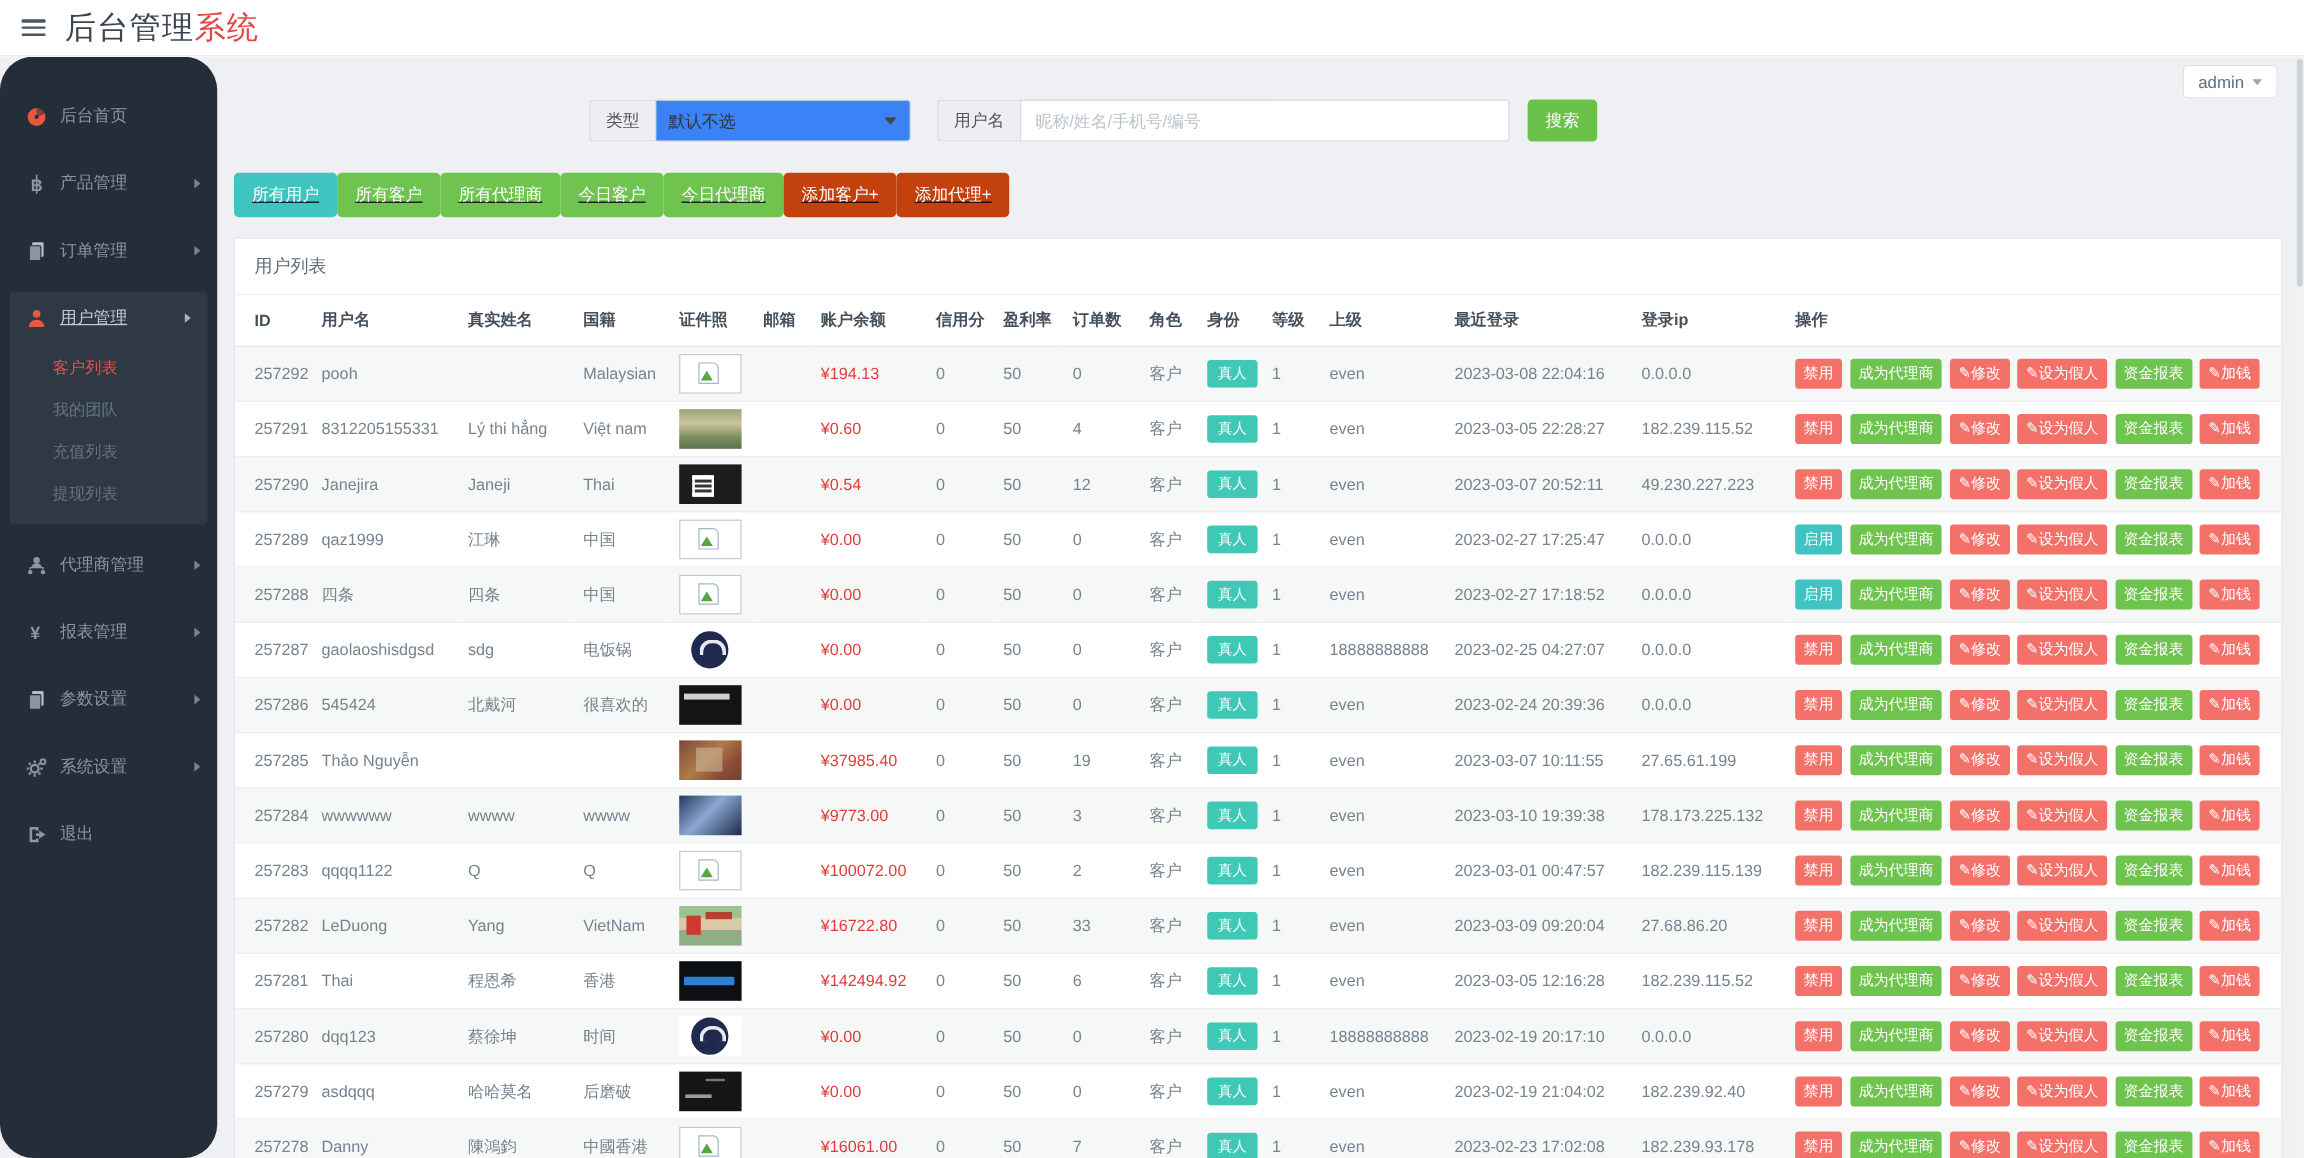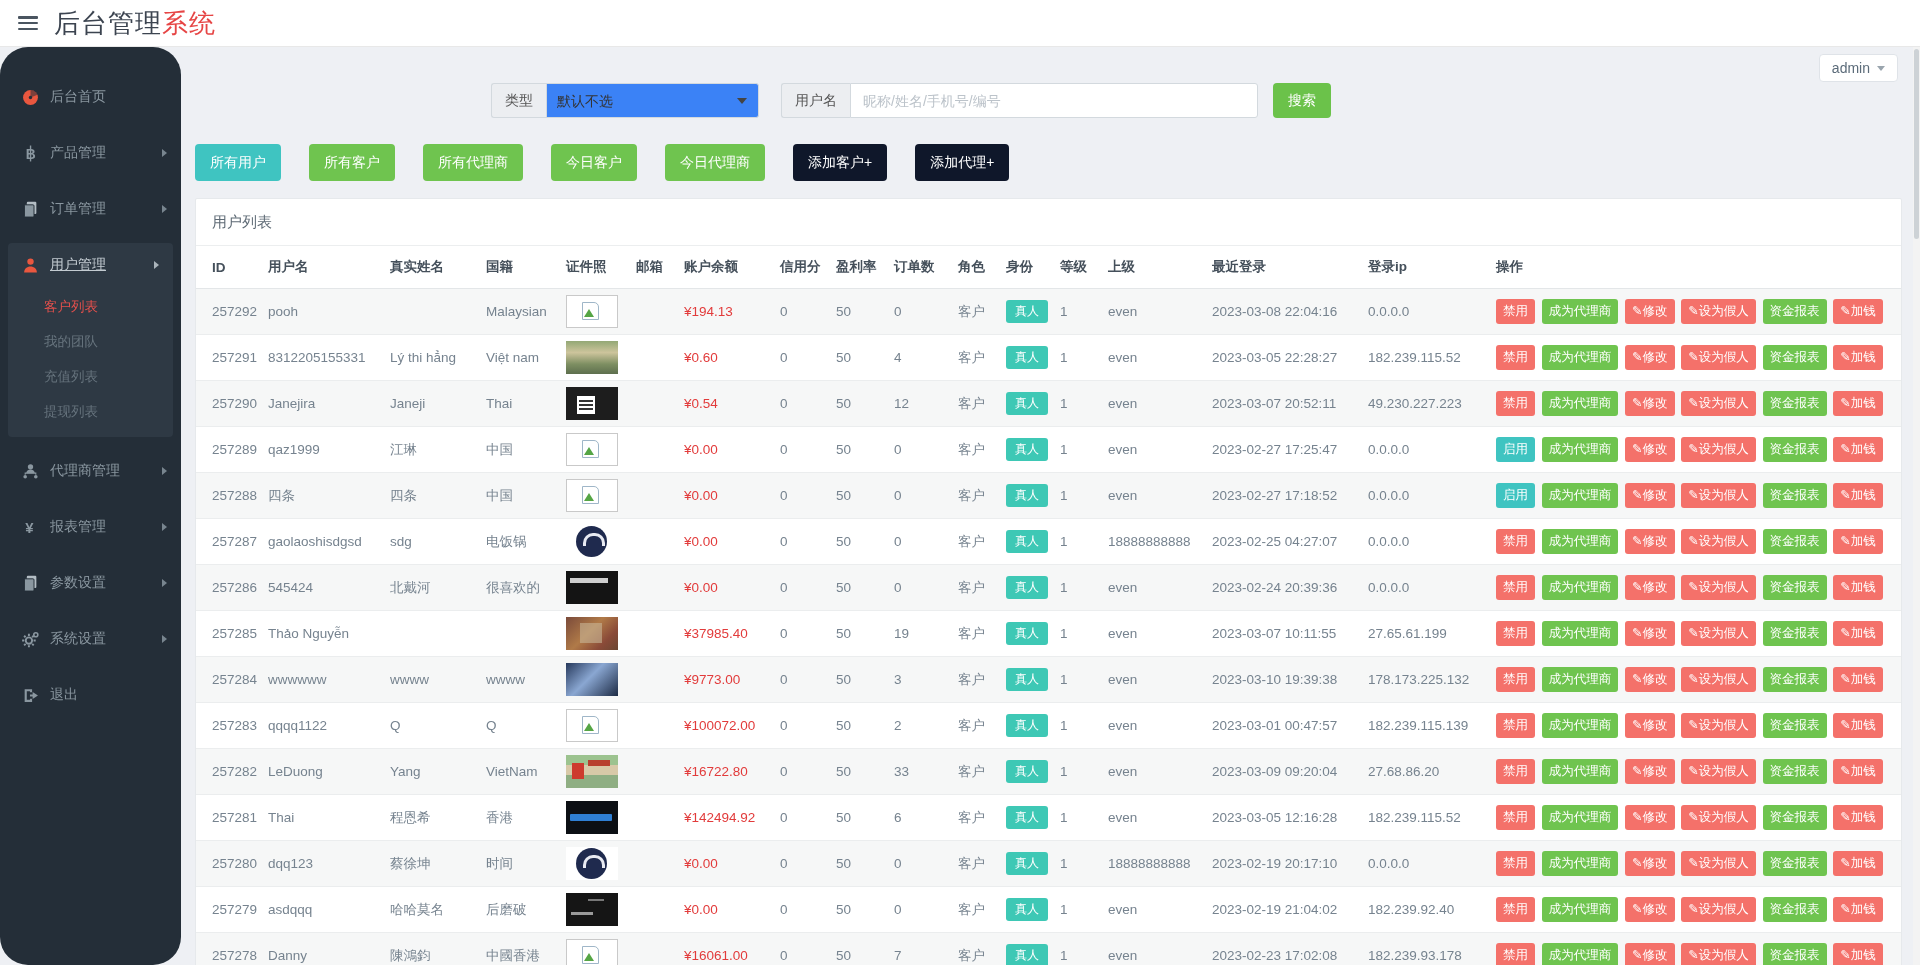--- a/index.html
+++ b/index.html
@@ -44,25 +44,25 @@
     padding:0 10px; border-radius:0 3px 3px 0; appearance:none; -webkit-appearance:none; outline:none; }
   .sel-wrap::after { content:""; position:absolute; right:12px; top:15px; width:0; height:0;
     border-left:5px solid transparent; border-right:5px solid transparent; border-top:6px solid #444; pointer-events:none; }
   .grp2 { margin-left:22px; }
   .search-input { width:408px; height:35px; border:1px solid #d3d9de; padding:0 12px; font-size:14px; color:#333;
     border-radius:0 3px 3px 0; outline:none; }
   .search-input::placeholder { color:#bcc3ca; }
   .btn-search { margin-left:15px; background:#6bc24a; color:#fff; border:none; border-radius:4px;
     padding:0 15px; height:35px; font-size:14px; cursor:pointer; }
 
-  .toolbar { display:flex; gap:28px; margin:26px 14px 0 14px; }
+  .toolbar { display:flex; margin:26px 14px 0 14px;text-decoration:underline; }
   .tb-btn { border:none; border-radius:4px; color:#fff; font-size:14px; padding:0 15px; height:37px; cursor:pointer; white-space:nowrap; }
   .tb-btn.teal { background:#3fc4c1; }
   .tb-btn.green { background:#6fc44f; }
-  .tb-btn.red { background:#0f172a; }
+  .tb-btn.red { background:#c2410c; }
 
   .panel { background:#fff; margin:17px 18px 0 14px; border:1px solid #e6e9ec; border-radius:2px; }
   .panel-title { padding:14px 16px 13px; font-size:15px; color:#5f6b76; }
 
   table { width:100%; border-collapse:collapse; table-layout:fixed; }
   th { text-align:left; font-size:13.5px; color:#45505b; padding:12px 8px; border-top:1px solid #eceeef;
     border-bottom:1px solid #e3e6e8; font-weight:700; white-space:nowrap; }
   th:first-child, td:first-child { padding-left:16px; }
   td { padding:6px 8px; height:46px; border-bottom:1px solid #ebedee; font-size:13.5px; color:#76838f;
     white-space:nowrap; overflow:hidden; }

